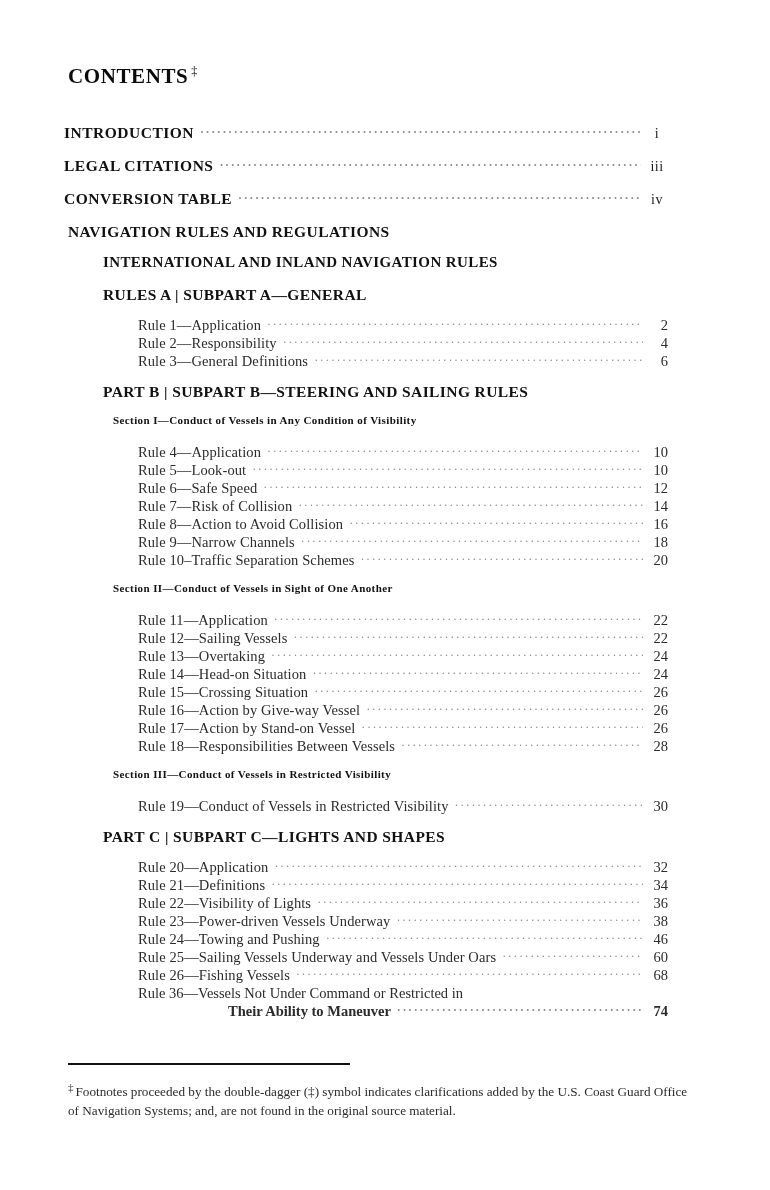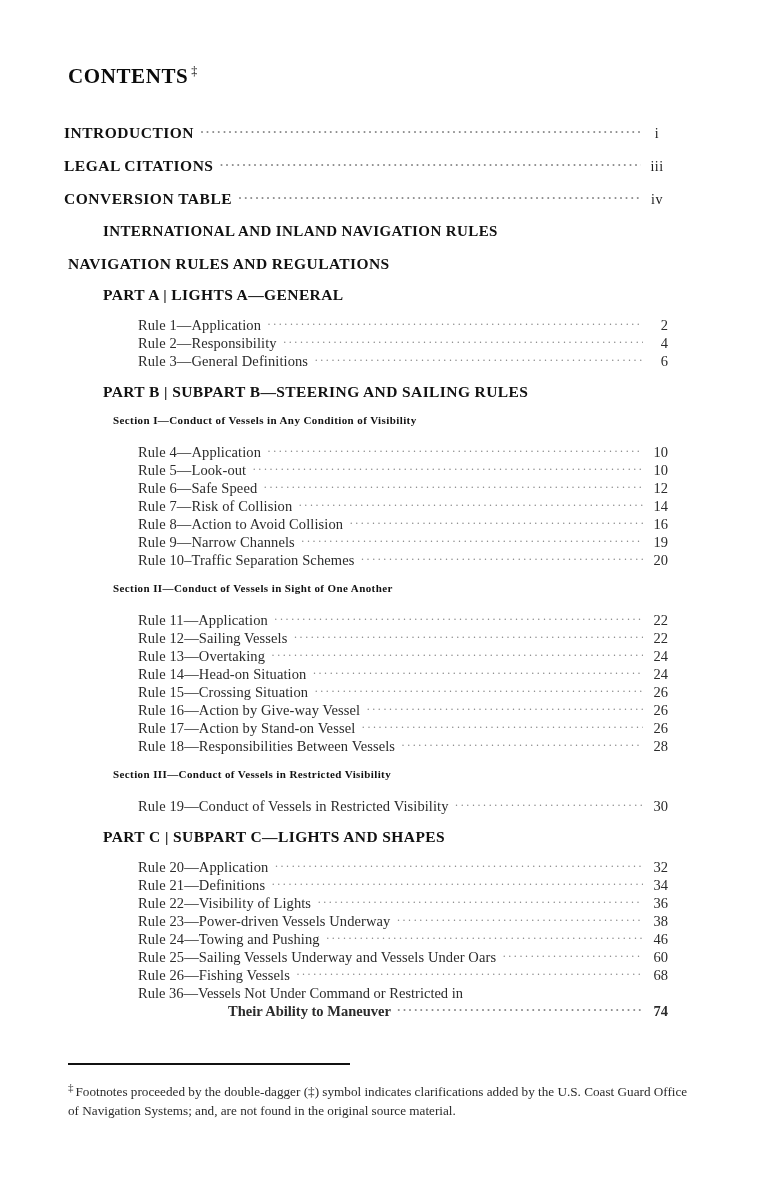--- a/index.html
+++ b/index.html
@@ -172,24 +172,24 @@
       <span class="label">LEGAL CITATIONS</span>
       <span class="leader">·······················································································································································</span>
       <span class="pageno">iii</span>
     </div>
     <div class="row lvl-top">
       <span class="label">CONVERSION TABLE</span>
       <span class="leader">·······················································································································································</span>
       <span class="pageno">iv</span>
     </div>
 
+    <div class="head-plain head-nav">NAVIGATION RULES AND REGULATIONS</div>
     <div class="head-plain head-intl">INTERNATIONAL AND INLAND NAVIGATION RULES</div>
-    <div class="head-plain head-nav">NAVIGATION RULES AND REGULATIONS</div>
-
-    <div class="head-plain head-part">PART A | LIGHTS A—GENERAL</div>
+
+    <div class="head-plain head-part">RULES A | SUBPART A—GENERAL</div>
     <div class="row lvl-rule">
       <span class="label">Rule  1—Application</span>
       <span class="leader">·······················································································································································</span>
       <span class="pageno">2</span>
     </div>
     <div class="row lvl-rule">
       <span class="label">Rule  2—Responsibility</span>
       <span class="leader">·······················································································································································</span>
       <span class="pageno">4</span>
     </div>
@@ -224,21 +224,21 @@
       <span class="pageno">14</span>
     </div>
     <div class="row lvl-rule">
       <span class="label">Rule  8—Action to Avoid Collision</span>
       <span class="leader">·······················································································································································</span>
       <span class="pageno">16</span>
     </div>
     <div class="row lvl-rule">
       <span class="label">Rule  9—Narrow Channels</span>
       <span class="leader">·······················································································································································</span>
-      <span class="pageno">19</span>
+      <span class="pageno">18</span>
     </div>
     <div class="row lvl-rule">
       <span class="label">Rule 10–Traffic Separation Schemes</span>
       <span class="leader">·······················································································································································</span>
       <span class="pageno">20</span>
     </div>
 
     <div class="gap-12"></div>
 
     <div class="head-plain head-section">Section II—Conduct of Vessels in Sight of One Another</div>

